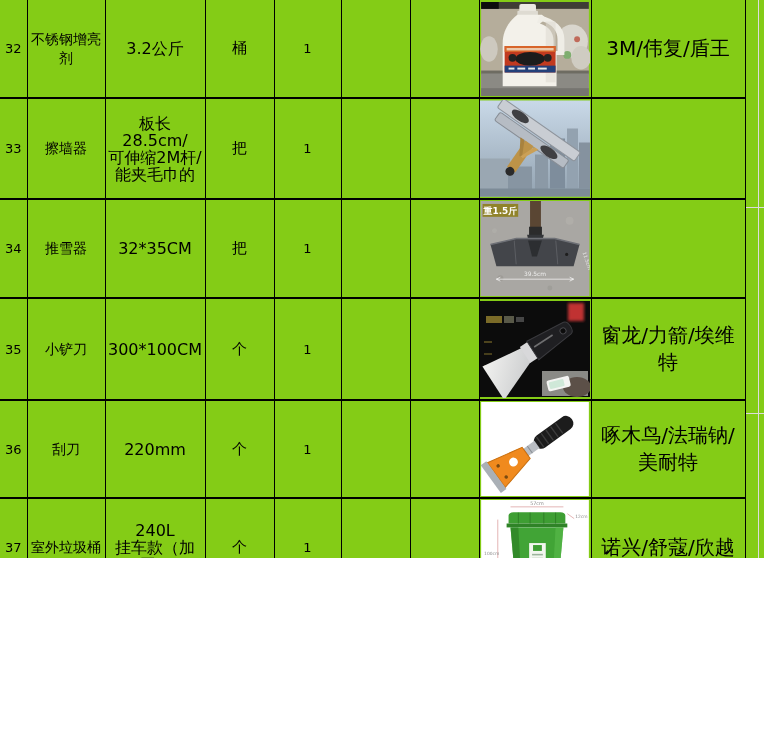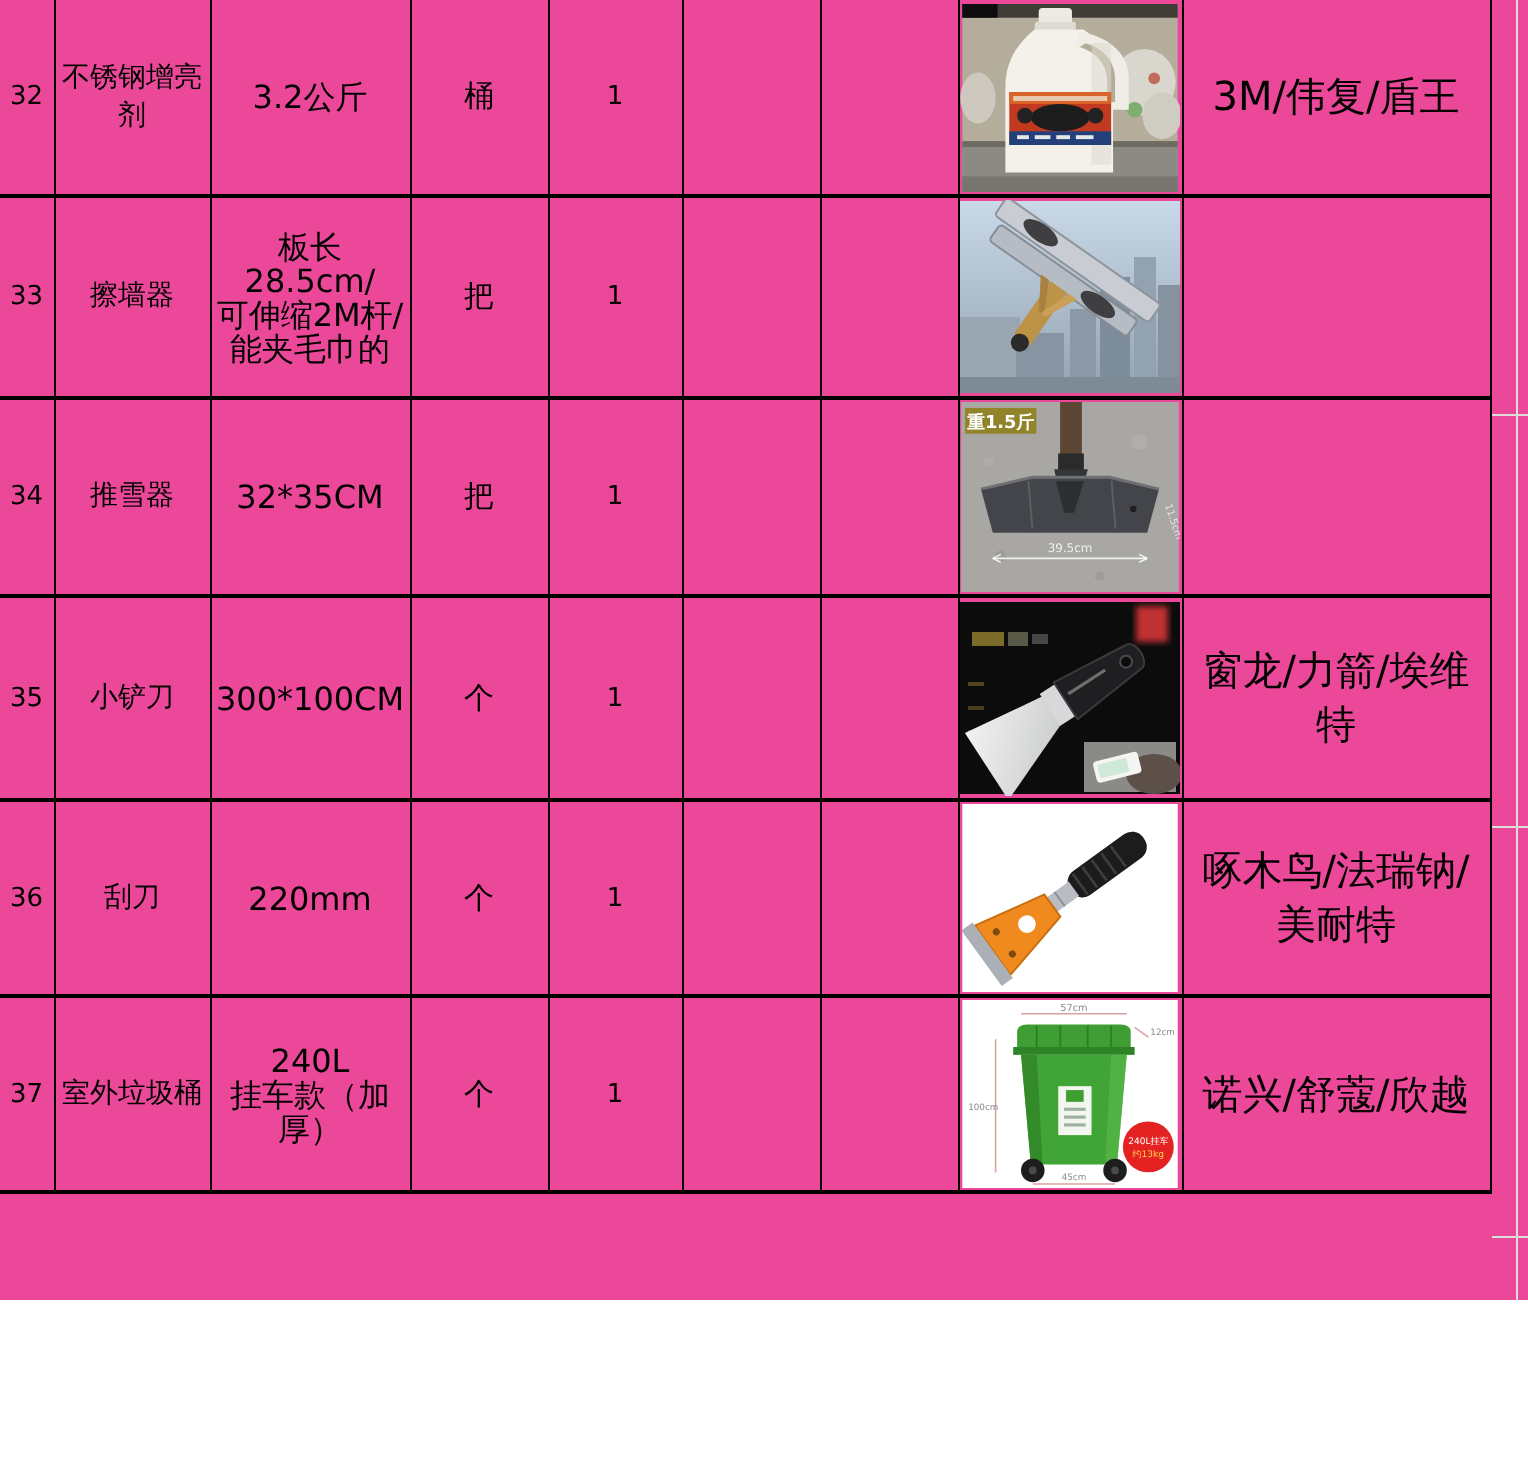--- a/index.html
+++ b/index.html
@@ -1,18 +1,18 @@
 <!DOCTYPE html>
 <html><head>
 <meta charset="utf-8">
 <style>
   html,body { margin:0; padding:0; background:#fff; }
   .canvas {
-    position:relative; width:764px; height:650px; overflow:hidden;
-    background:#ec4899; font-family:"DejaVu Sans","Liberation Sans",sans-serif;
+    position:relative; width:764px; height:558px; overflow:hidden;
+    background:#84cc16; font-family:"DejaVu Sans","Liberation Sans",sans-serif;
     color:#000;
   }
   table.sheet {
     position:absolute; left:0; top:0;
     border-collapse:collapse; table-layout:fixed; width:745px;
   }
   .sheet td {
     border:1px solid #000;
     padding:0 2px;
     text-align:center; vertical-align:middle;

